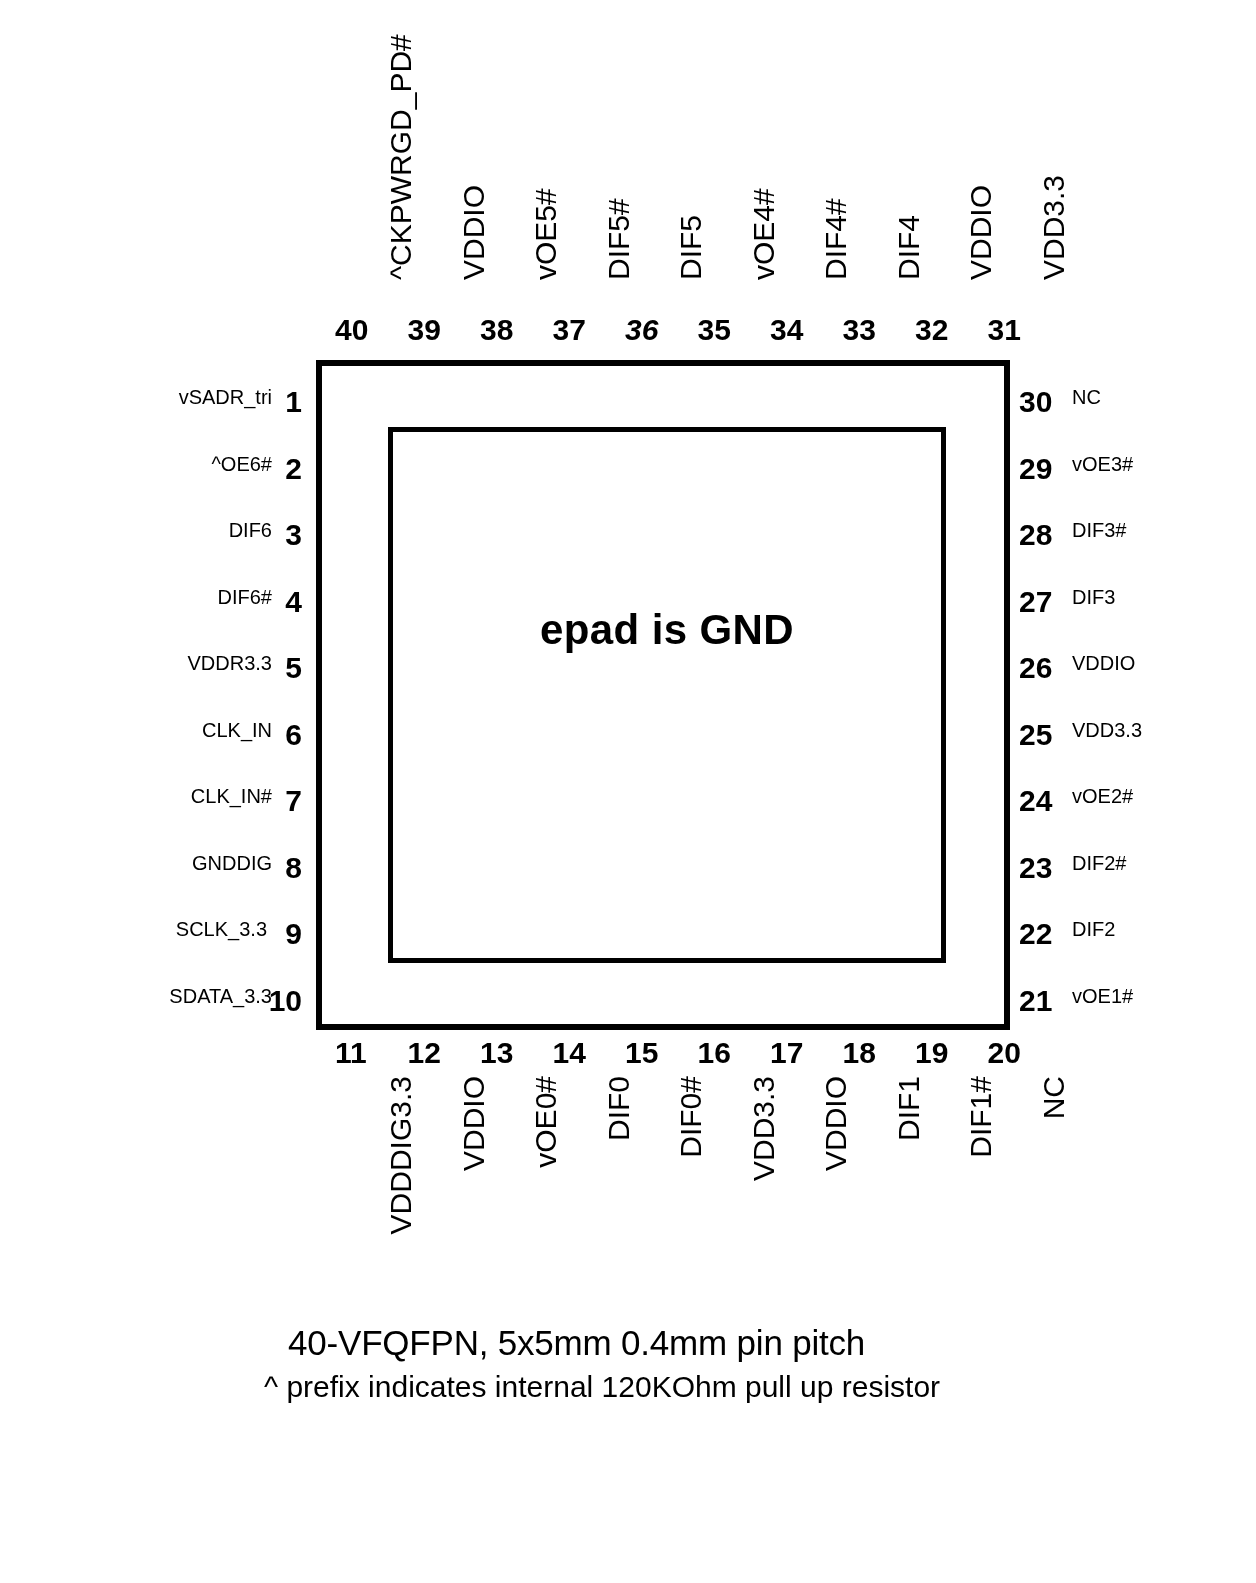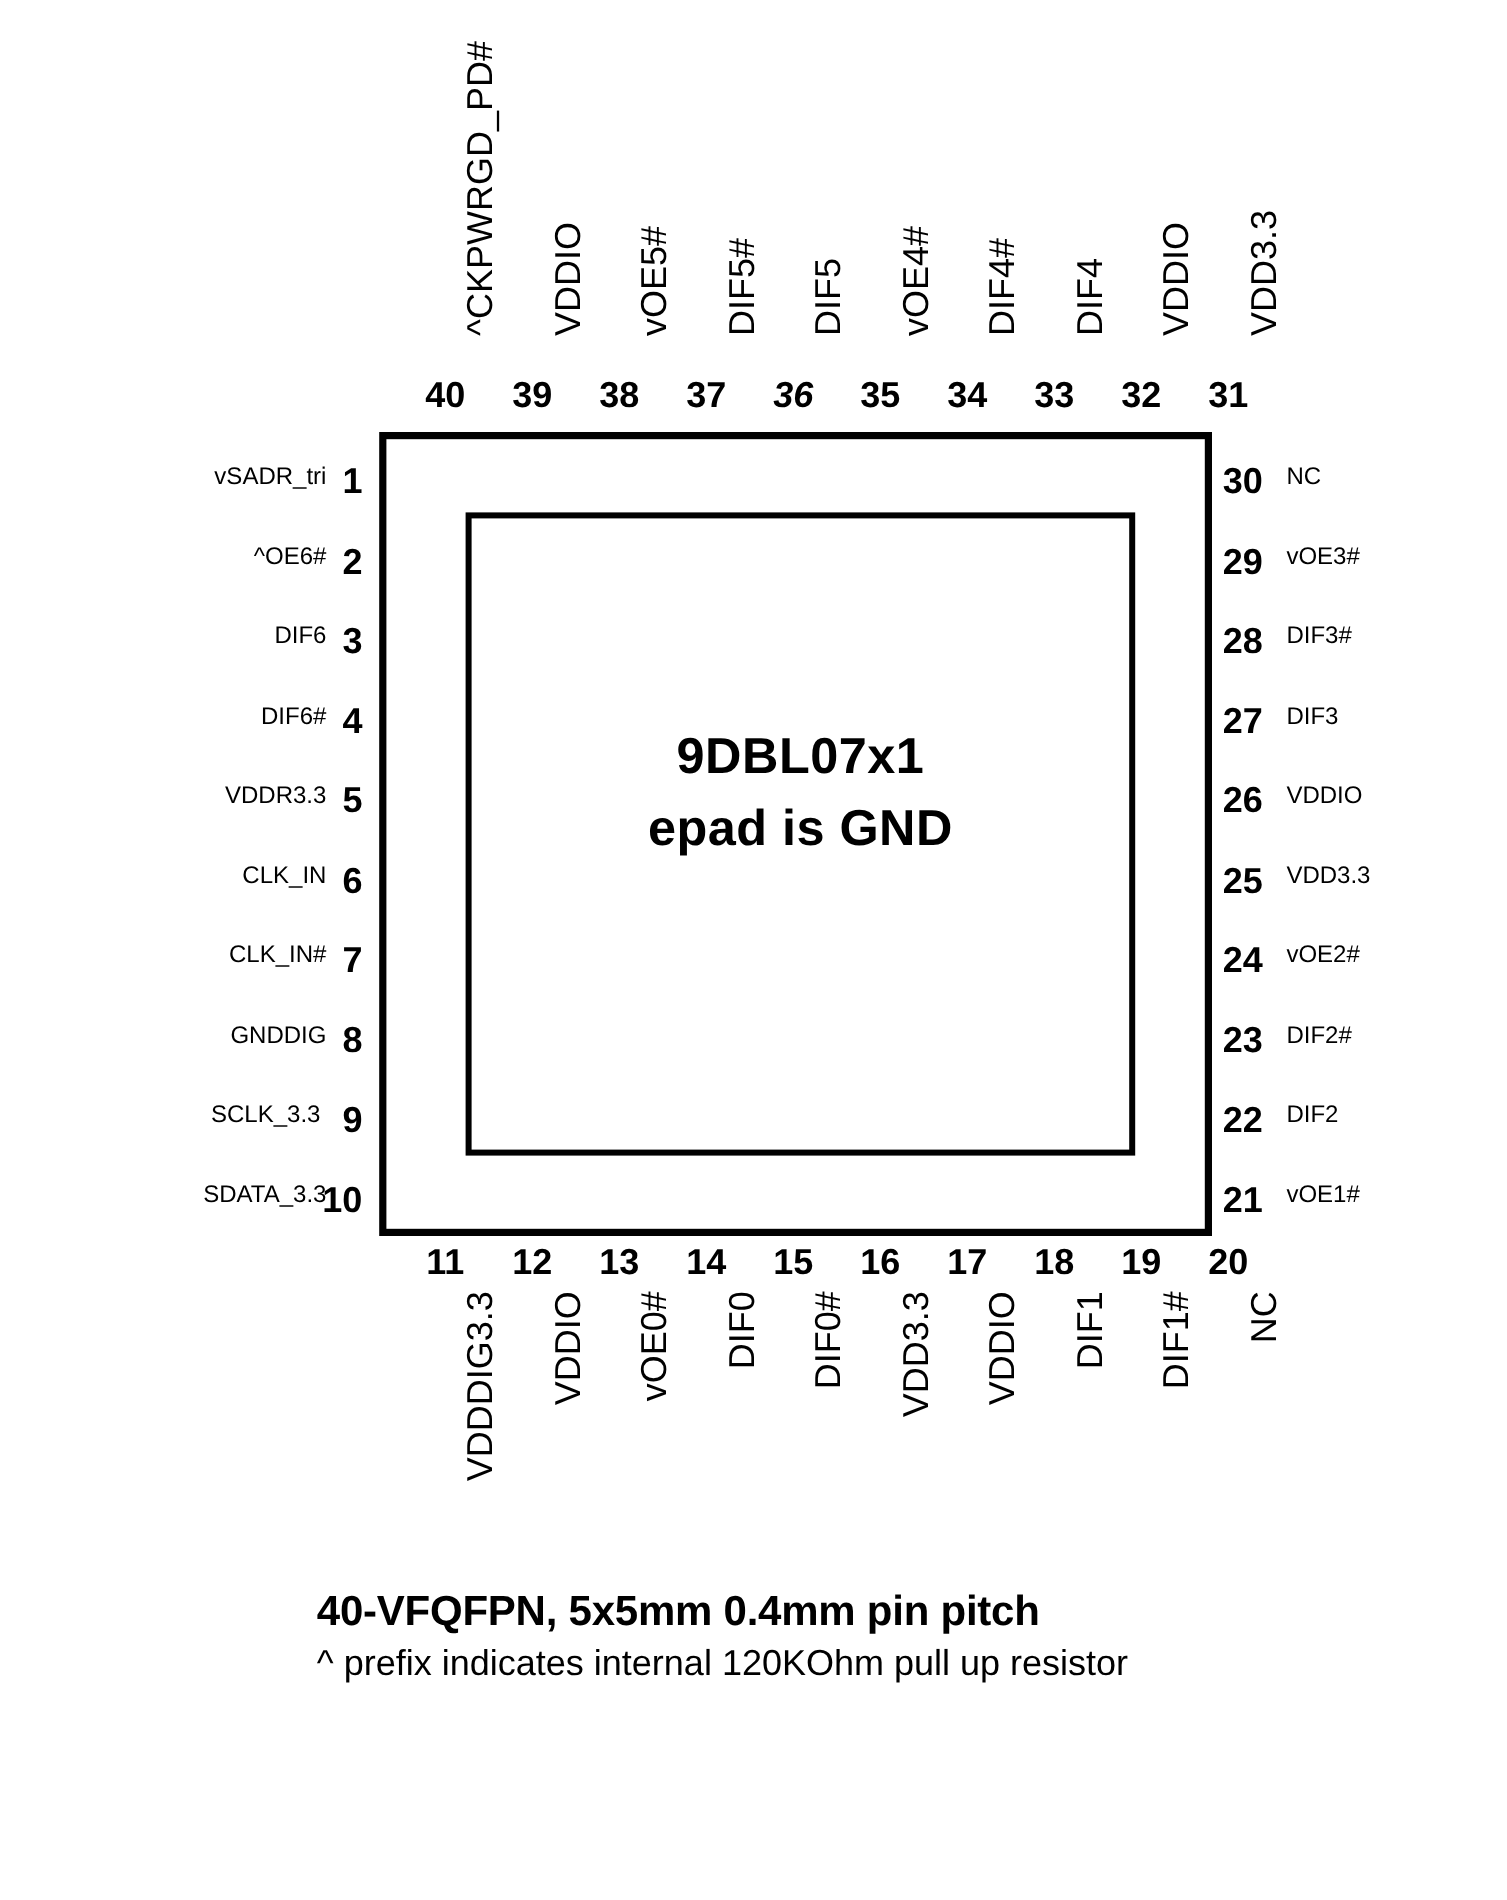--- a/index.html
+++ b/index.html
@@ -58,21 +58,21 @@
   
   .pin-num {
     position: absolute;
     font-weight: bold;
     font-size: 30px;
     line-height: 1;
     white-space: nowrap;
   }
   .pin-num.top, .pin-num.bottom {
     width: 72px;
-    text-align: center;
+    text-align: left;
   }
   .pin-num.left {
     width: 60px;
     text-align: right;
   }
   .pin-num.right {
     width: 60px;
     text-align: left;
   }
 
@@ -121,43 +121,43 @@
   }
 
   
   .footer {
     position: absolute;
     left: 264px;
     top: 1322px;
     width: 900px;
   }
   .footer-title {
-    font-weight: bold;
+    font-weight: normal;
     font-size: 35px;
     line-height: 1.18;
     letter-spacing: -0.2px;
     white-space: nowrap;
+    margin-left: 24px;
   }
   .footer-line {
     font-size: 30px;
     line-height: 1.62;
     white-space: nowrap;
   }
   .footer-line em { font-style: italic; }
 </style>
 </head>
 <body>
 
 <div id="page">
 
   <div class="pkg-outer"></div>
   <div class="pkg-inner"></div>
 
   <div class="center-block">
-    <div>9DBL07x1</div>
     <div>epad is GND</div>
   </div>
 
   <div id="pin-layer">
       <div class="pin-num top" style="left: 335px; top: 315px;">40</div>
       <div class="vlabel-slot top" style="left: 335px;">
         <div class="vlabel">^CKPWRGD_PD#</div>
       </div>
       <div class="pin-num top" style="left: 407.5px; top: 315px;">39</div>
       <div class="vlabel-slot top" style="left: 407.5px;">

